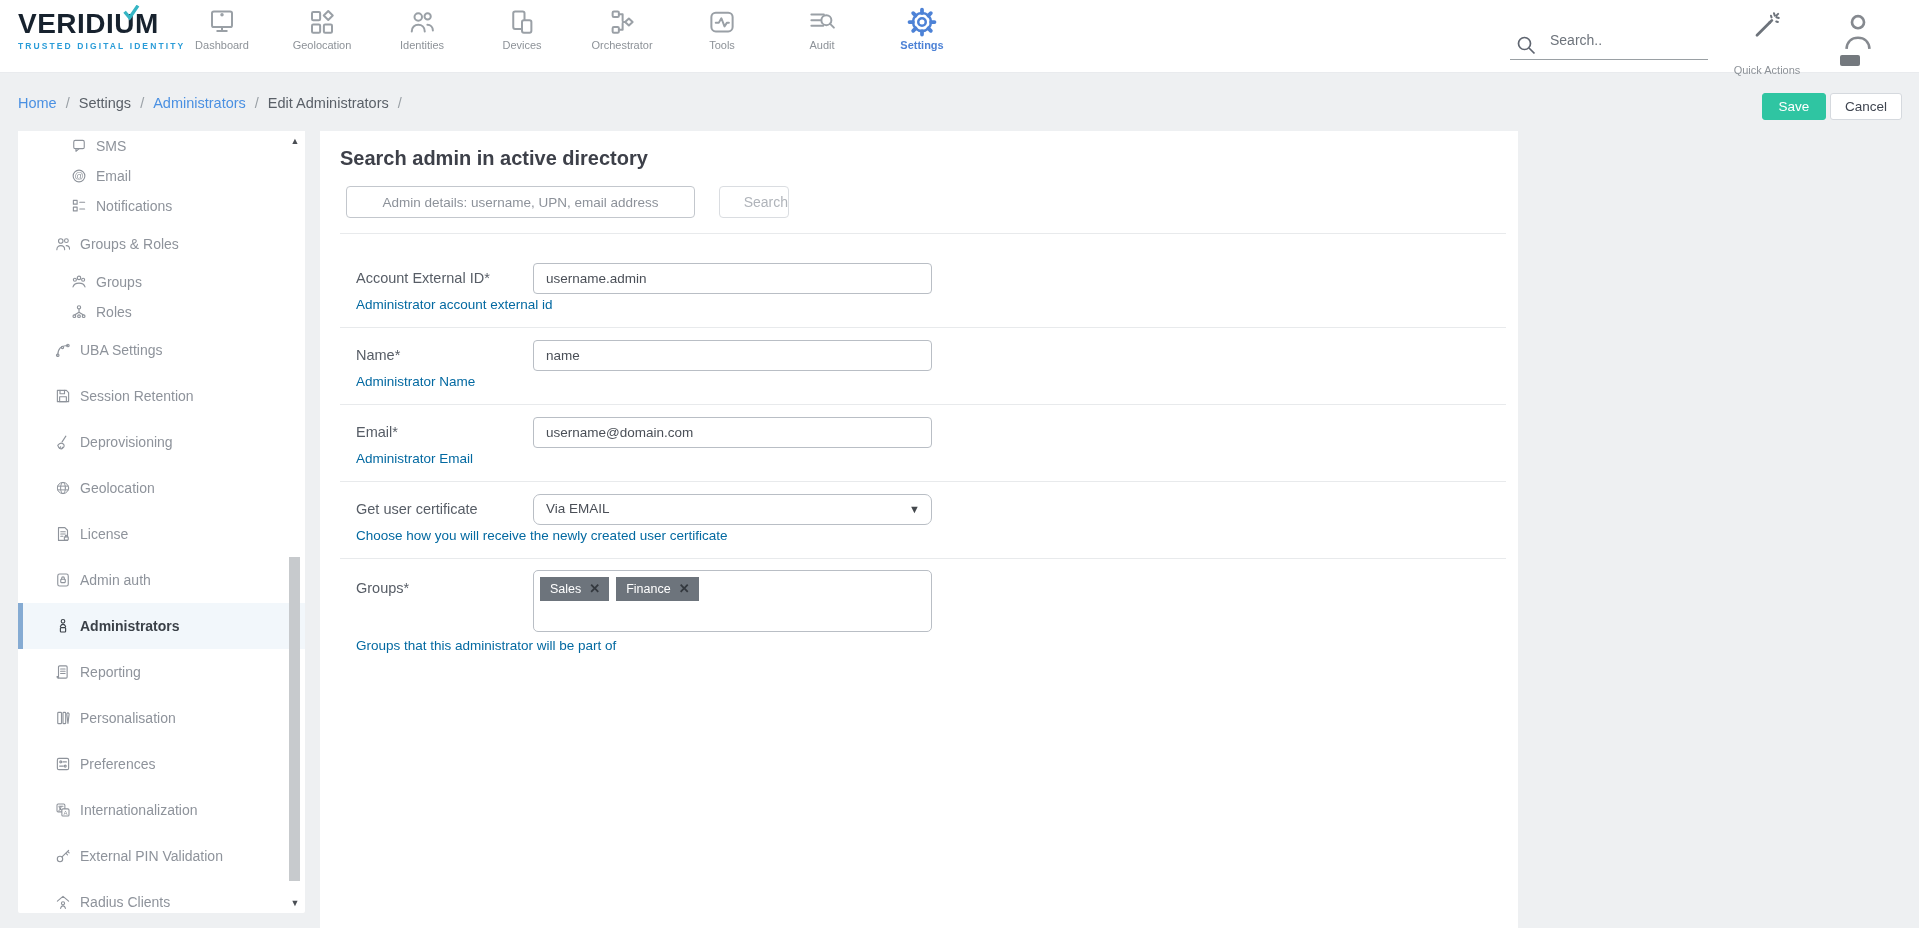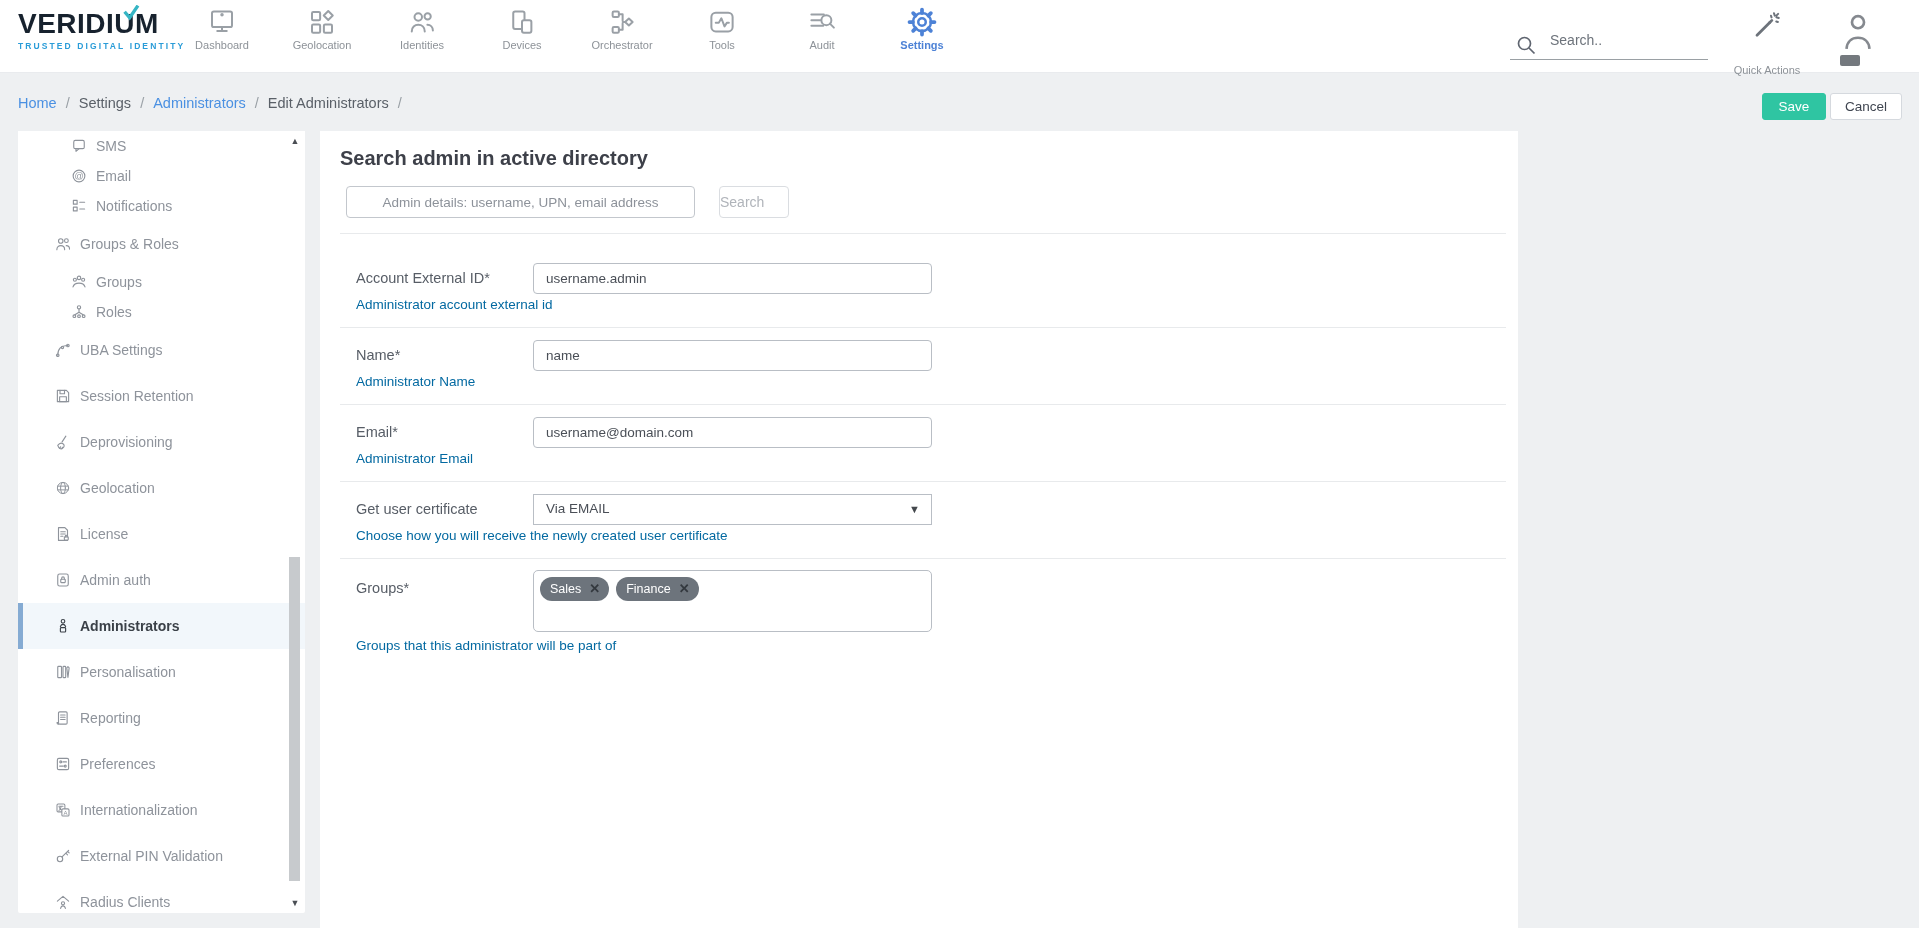--- a/index.html
+++ b/index.html
@@ -60,29 +60,29 @@
   
   .sb-arrow { position:absolute; left:271px; width:12px; height:12px; font-size:9px; line-height:12px; text-align:center; color:#4a4e54; cursor:pointer; }
   .sb-arrow.up { top:4px; }
   .sb-arrow.down { top:766px; }
   .sb-thumb { position:absolute; left:271px; top:426px; width:11px; height:324px; background:#c7cacd; cursor:pointer; }
 
   
   .page-title { position:absolute; left:20px; top:16px; font-size:20px; font-weight:bold; color:#3d4049; }
   .ad-search-input { position:absolute; left:26px; top:55px; width:349px; height:32px; border:1px solid #c3c7cd; border-radius:4px; text-align:center; font-size:13.5px; color:#4a4f57; outline:none; font-family:"Liberation Sans",sans-serif; }
   .ad-search-input::placeholder { color:#8d929a; }
-  .ad-search-btn { position:absolute; left:399px; top:55px; width:70px; height:32px; background:#fff; border:1px solid #dadde1; border-radius:4px; font-size:14px; color:#b0b4ba; text-align:left; line-height:30px; cursor:pointer; }
+  .ad-search-btn { position:absolute; left:399px; top:55px; width:70px; height:32px; background:#fff; border:1px solid #dadde1; border-radius:4px; font-size:14px; color:#b0b4ba; text-align:right; line-height:30px; cursor:pointer; }
   .divider { position:absolute; left:20px; width:1166px; height:1px; background:#e8eaec; }
   .f-label { position:absolute; left:36px; font-size:14.5px; color:#575d66; }
   .f-helper { position:absolute; left:36px; font-size:13.5px; color:#0369a1; }
   .f-input { position:absolute; left:213px; width:399px; height:31px; border:1px solid #b9bec5; border-radius:4px; padding:0 12px; font-size:13.5px; color:#4a4f57; outline:none; font-family:"Liberation Sans",sans-serif; background:#fff; }
-  .f-select { position:absolute; left:213px; width:399px; height:31px; border:1px solid #b9bec5; border-radius:0; padding:6px 12px; font-size:13.5px; color:#4a4f57; background:#fff; cursor:pointer; }
+  .f-select { position:absolute; left:213px; width:399px; height:31px; border:1px solid #b9bec5; border-radius:7px; padding:6px 12px; font-size:13.5px; color:#4a4f57; background:#fff; cursor:pointer; }
   .f-select .caret { position:absolute; right:11px; top:8px; font-size:11px; color:#44484d; }
   .f-tagbox { position:absolute; left:213px; width:399px; height:62px; border:1px solid #b9bec5; border-radius:5px; padding:6px; background:#fff; }
-  .tag { display:inline-block; background:#6d747c; color:#fff; border-radius:12px; font-size:12.5px; padding:4px 9px 5px 10px; margin-right:7px; }
+  .tag { display:inline-block; background:#6d747c; color:#fff; border-radius:0; font-size:12.5px; padding:4px 9px 5px 10px; margin-right:7px; }
   .tag .tag-x { display:inline-block; margin-left:8px; color:#33383e; font-weight:bold; font-size:13px; cursor:pointer; }
 </style>
 </head>
 <body>
 
 <div class="app">
 
   <div class="topbar">
     <div class="logo">
       <div class="logo-name">VERIDIUM</div>
@@ -281,33 +281,33 @@
         <div class="side-item lvl0 active">
           <span class="si-icon"><svg width="18" height="18" viewBox="0 0 24 24" fill="none" stroke="currentColor" stroke-width="1.5" stroke-linecap="round" stroke-linejoin="round">
               <circle cx="12" cy="5.8" r="2.4"></circle>
               <path d="M8.5 12.6c.8-1.8 2-2.7 3.5-2.7s2.7.9 3.5 2.7"></path>
               <rect x="8.5" y="14.2" width="7" height="5.8" rx="1"></rect>
             </svg></span>
           <span class="si-label">Administrators</span>
         </div>
         <div class="side-item lvl0">
           <span class="si-icon"><svg width="18" height="18" viewBox="0 0 24 24" fill="none" stroke="currentColor" stroke-width="1.5" stroke-linecap="round" stroke-linejoin="round">
+              <rect x="6" y="3.8" width="11.5" height="16.4" rx="1.5"></rect>
+              <path d="M8.8 8h6M8.8 11h6M8.8 14h6"></path>
+              <path d="M6 20.2c-1.2 0-2-.8-2-2h2"></path>
+            </svg></span>
+          <span class="si-label">Reporting</span>
+        </div>
+        <div class="side-item lvl0">
+          <span class="si-icon"><svg width="18" height="18" viewBox="0 0 24 24" fill="none" stroke="currentColor" stroke-width="1.5" stroke-linecap="round" stroke-linejoin="round">
               <rect x="5" y="4.5" width="5" height="15" rx="1"></rect>
               <rect x="12" y="4.5" width="3.6" height="15" rx="1"></rect>
               <path d="M18.6 4.8l1.6 1.6-1.6 13-1.6-13z"></path>
             </svg></span>
           <span class="si-label">Personalisation</span>
-        </div>
-        <div class="side-item lvl0">
-          <span class="si-icon"><svg width="18" height="18" viewBox="0 0 24 24" fill="none" stroke="currentColor" stroke-width="1.5" stroke-linecap="round" stroke-linejoin="round">
-              <rect x="6" y="3.8" width="11.5" height="16.4" rx="1.5"></rect>
-              <path d="M8.8 8h6M8.8 11h6M8.8 14h6"></path>
-              <path d="M6 20.2c-1.2 0-2-.8-2-2h2"></path>
-            </svg></span>
-          <span class="si-label">Reporting</span>
         </div>
         <div class="side-item lvl0">
           <span class="si-icon"><svg width="18" height="18" viewBox="0 0 24 24" fill="none" stroke="currentColor" stroke-width="1.5" stroke-linecap="round" stroke-linejoin="round">
               <rect x="4.5" y="4.5" width="15" height="15" rx="2"></rect>
               <circle cx="9" cy="9.2" r="1.3"></circle>
               <path d="M11.8 9.2h4.7"></path>
               <circle cx="15" cy="14.8" r="1.3"></circle>
               <path d="M7.5 14.8h5"></path>
             </svg></span>
           <span class="si-label">Preferences</span>

